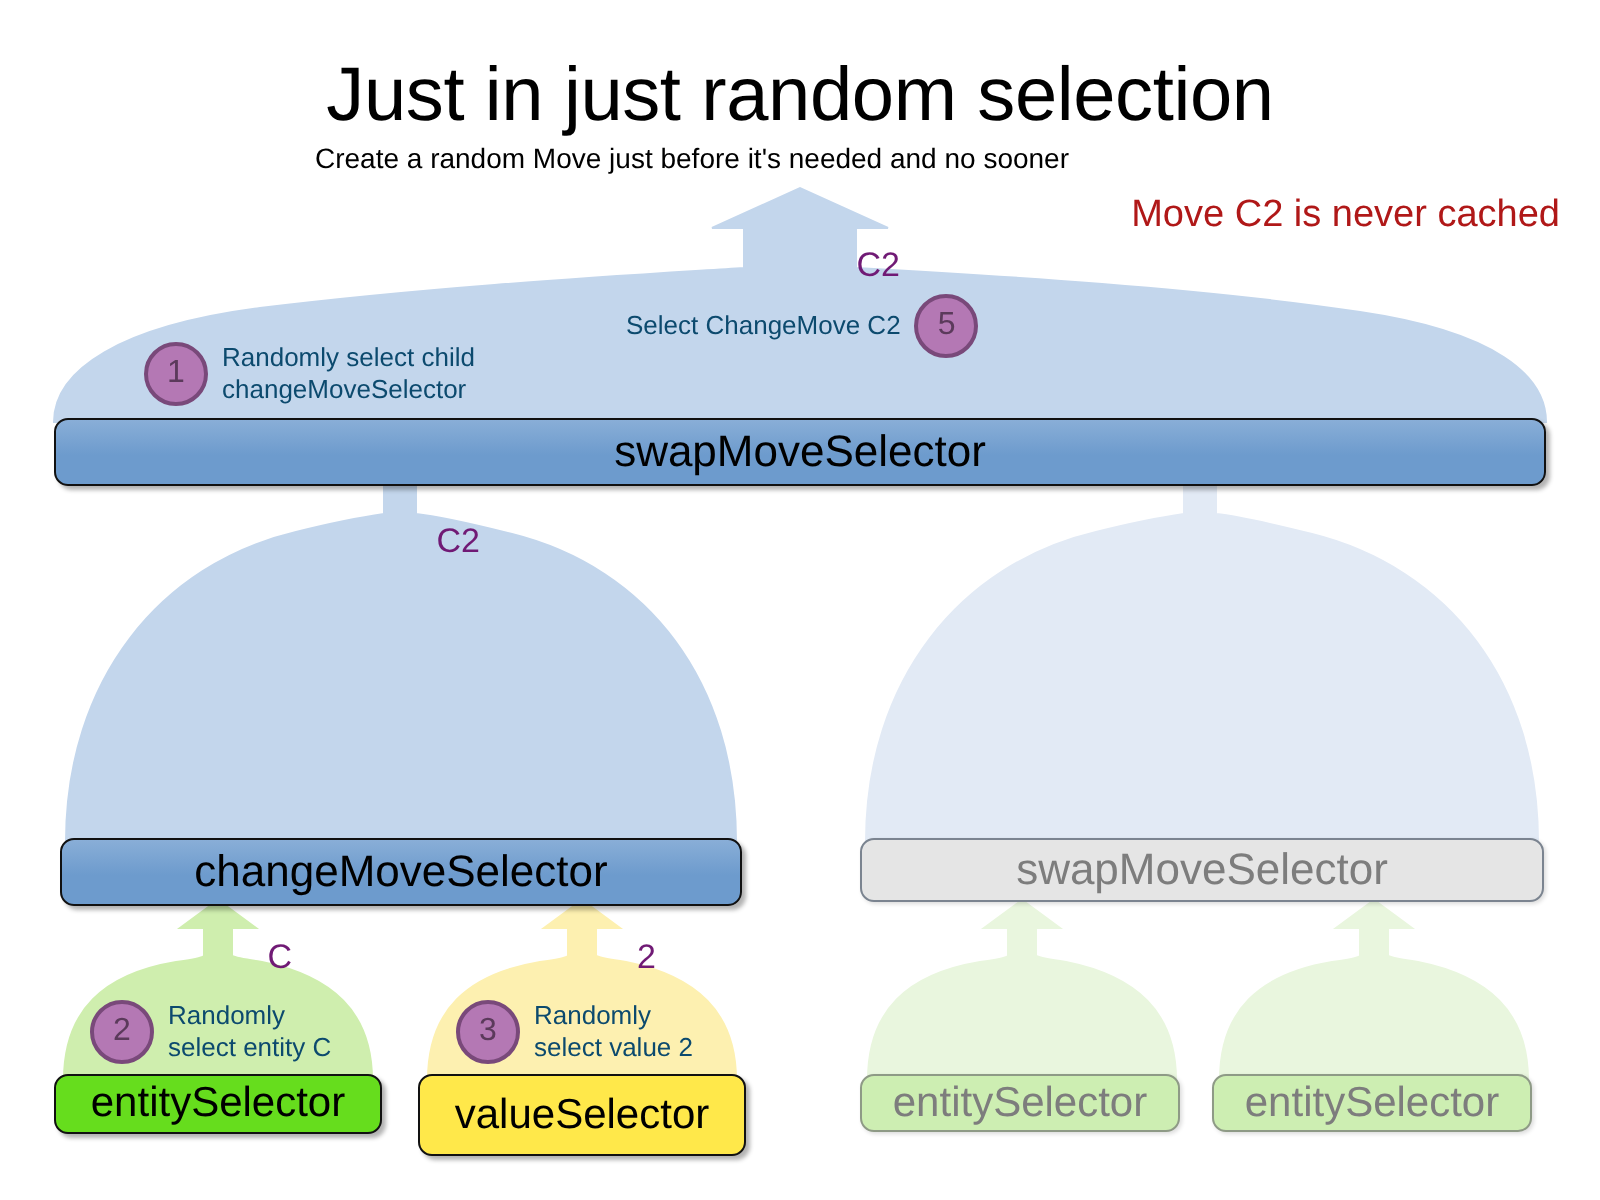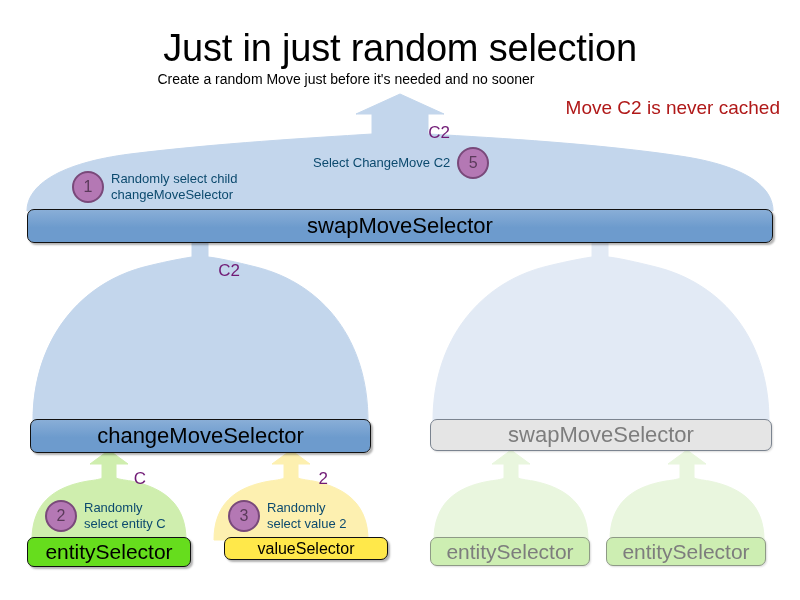--- a/index.html
+++ b/index.html
@@ -97,21 +97,21 @@
     border-color: #8e9a86;
     color: #7d7d7d;
     box-shadow: 1px 1px 2px rgba(0,0,0,0.14);
   }
 
   #union-bar   { left: 27px;  top: 209px; width: 746px; height: 34px; font-size: 22px; }
   #change-bar  { left: 30px;  top: 419px; width: 341px; height: 34px; font-size: 22px; }
   #swap-bar    { left: 430px; top: 419px; width: 342px; height: 32px; font-size: 22px; }
 
   #entity-bar  { left: 27px;  top: 537px; width: 164px; height: 30px; font-size: 21px; }
-  #value-bar   { left: 224px; top: 537px; width: 164px; height: 23px; font-size: 16px; }
+  #value-bar   { left: 209px; top: 537px; width: 164px; height: 41px; font-size: 21px; }
   #entity-bar-2{ left: 430px; top: 537px; width: 160px; height: 29px; font-size: 21px; }
   #entity-bar-3{ left: 606px; top: 537px; width: 160px; height: 29px; font-size: 21px; }
 
   
   .flow-label {
     position: absolute;
     font-size: 17px;
     line-height: 26px;
     color: #701a75;
     text-align: right;

